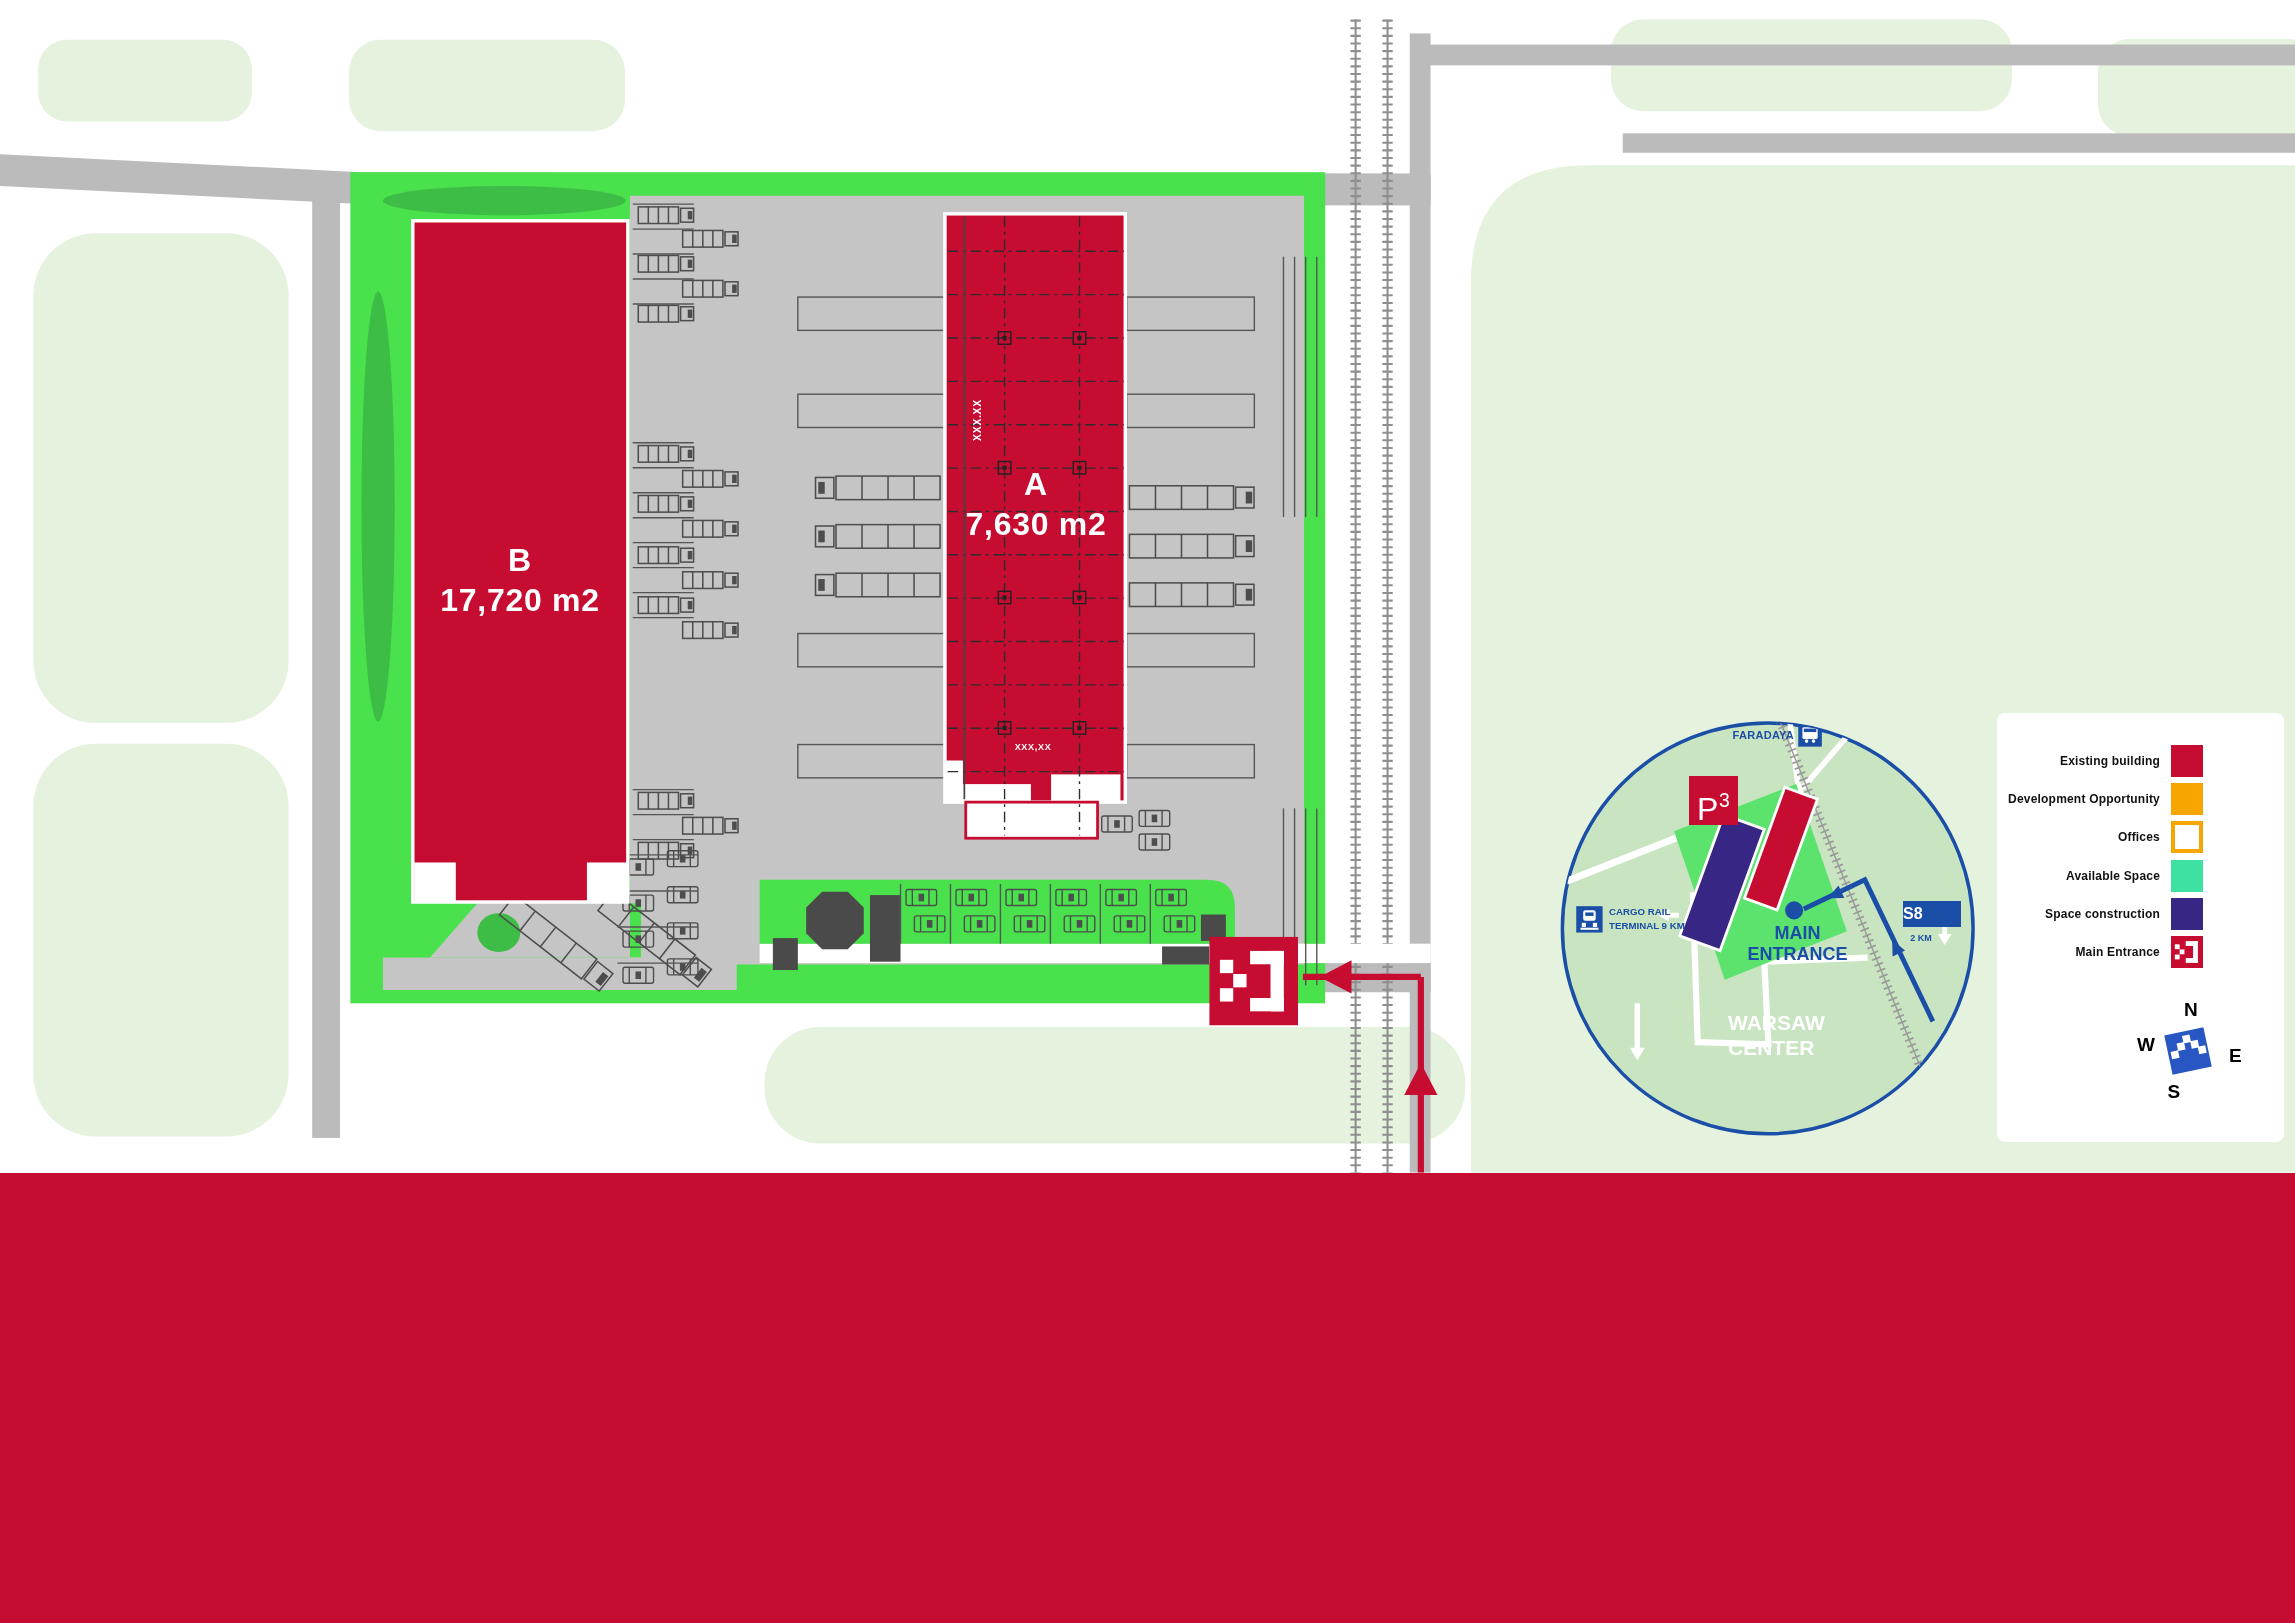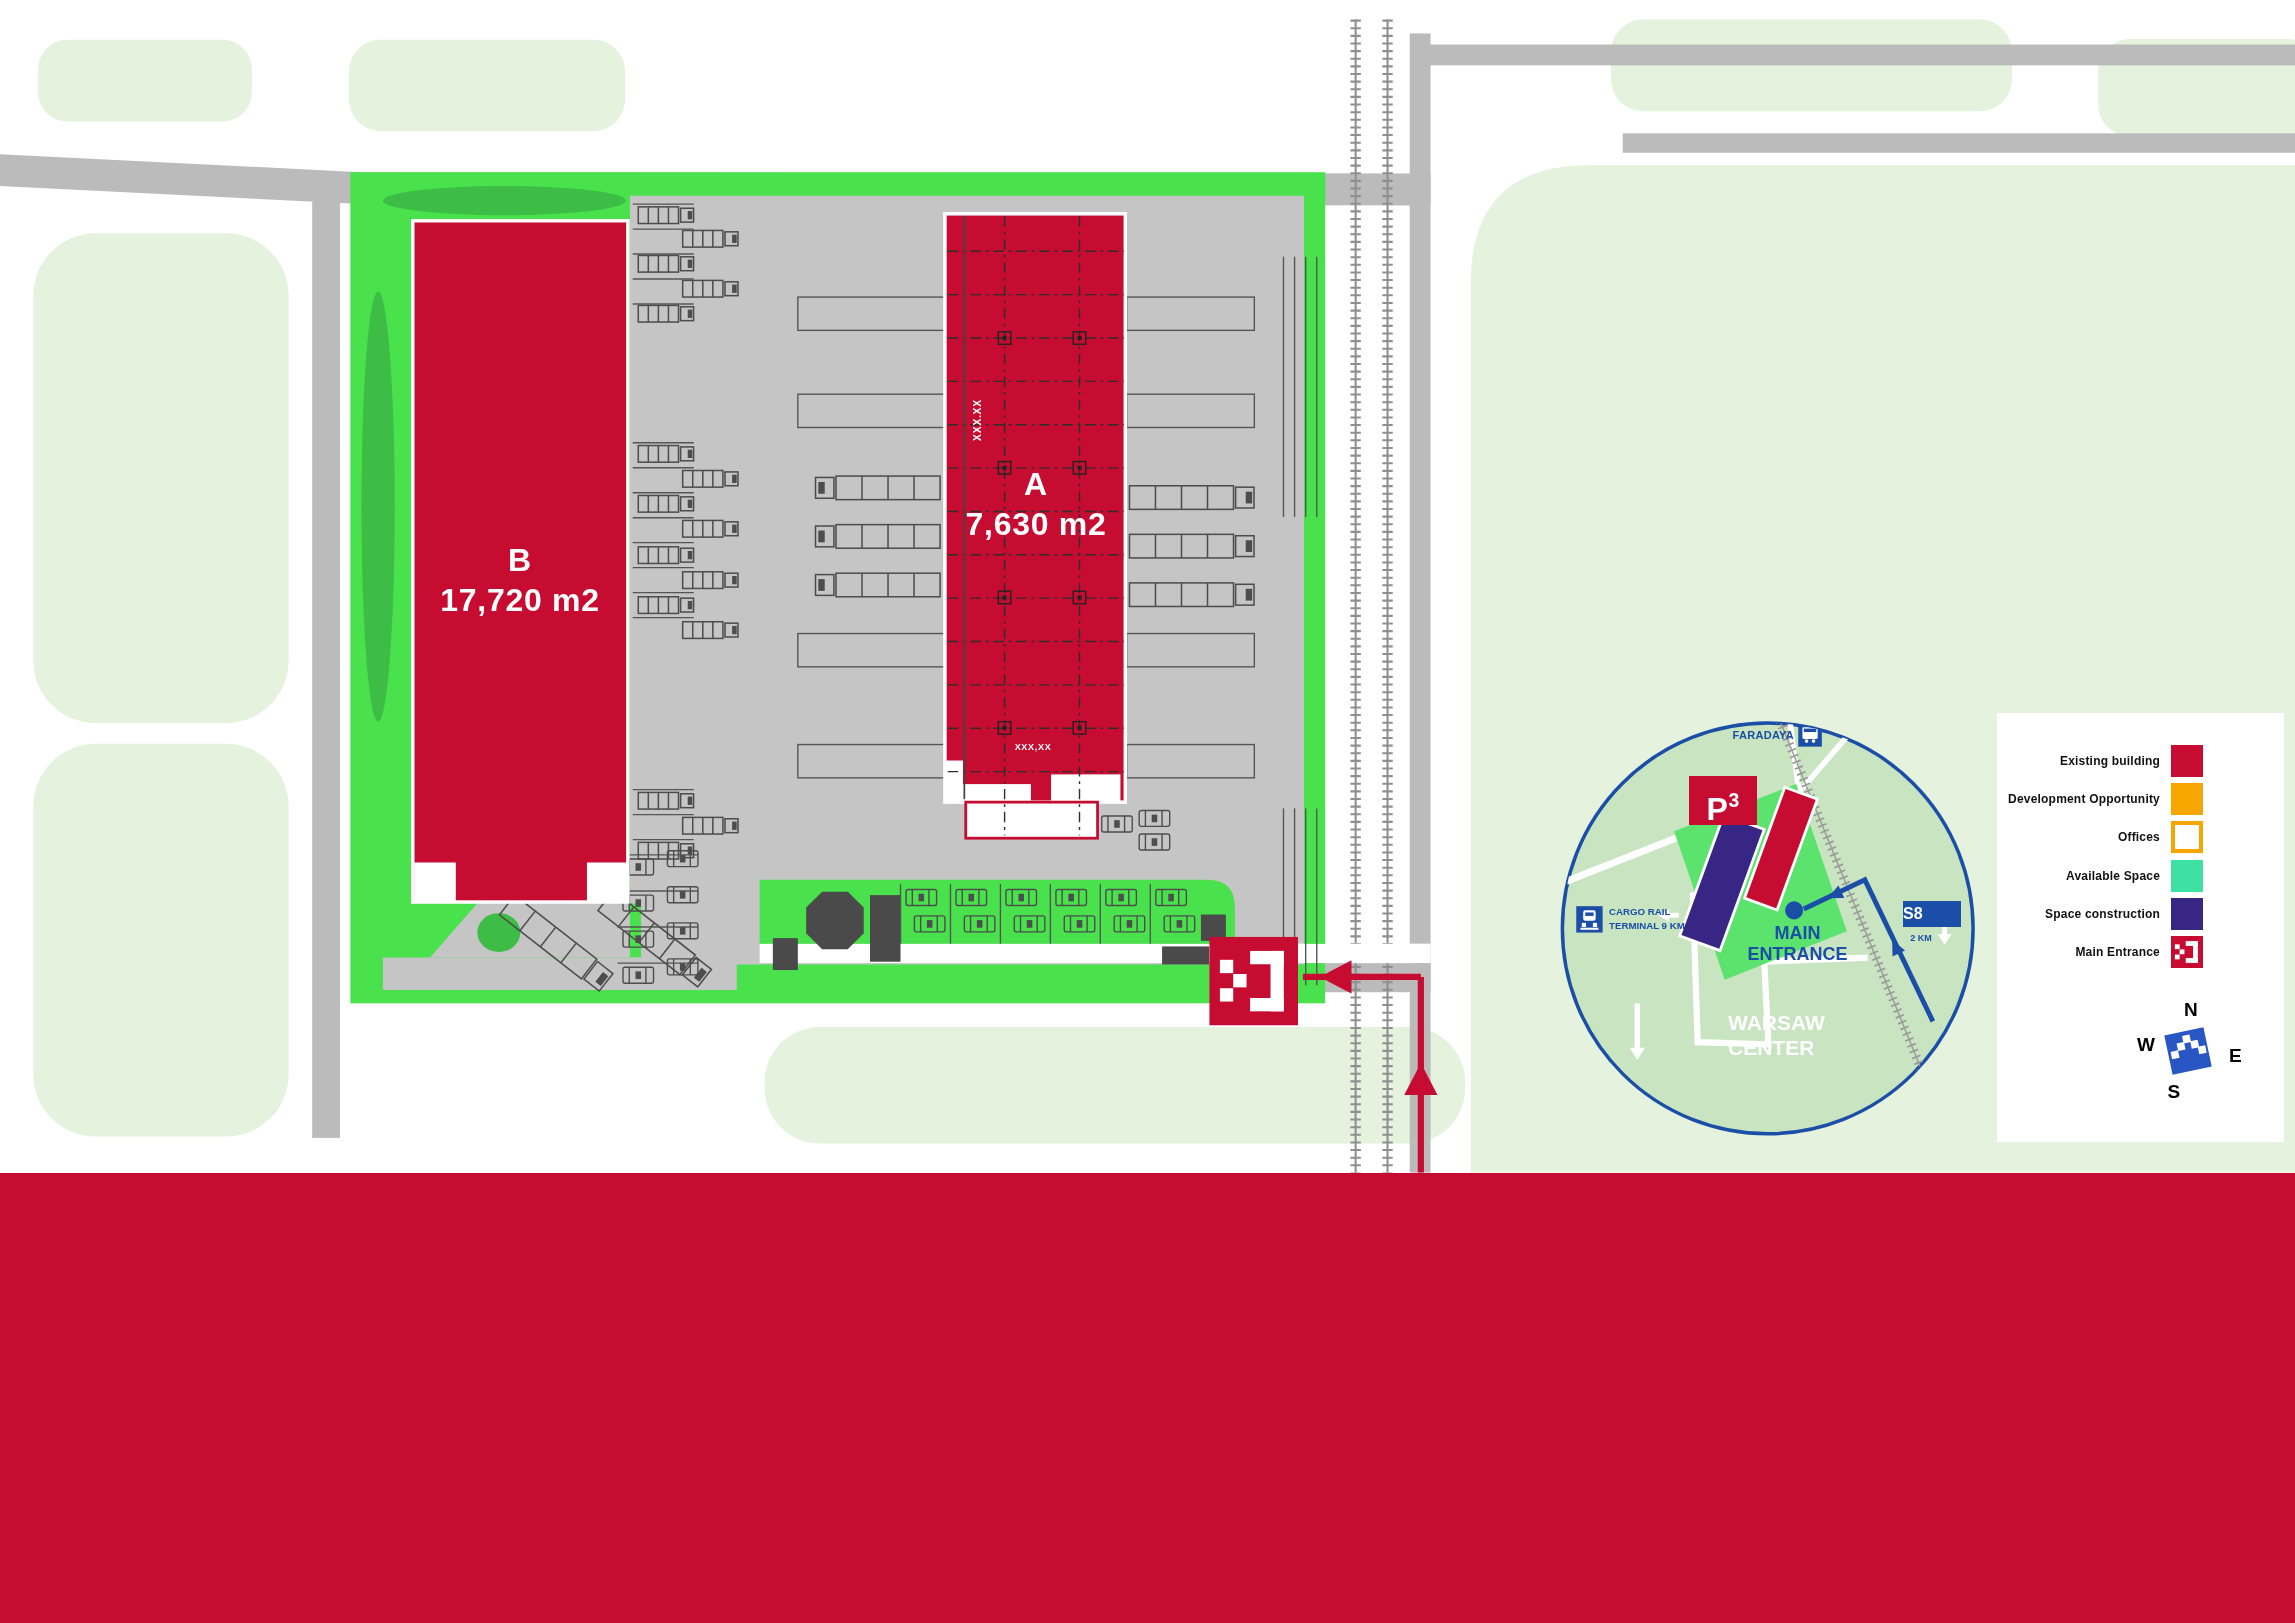--- a/index.html
+++ b/index.html
@@ -7,33 +7,33 @@
   .stage{position:relative;width:2295px;height:1623px;overflow:hidden;background:#ffffff;}
   .map-svg{position:absolute;left:0;top:0;}
   .red-band{position:absolute;left:0;top:1173px;width:2295px;height:450px;background:#C60C30;}
   .ovl{position:absolute;white-space:nowrap;}
   .bldg-label{transform:translate(-50%,0);text-align:center;color:#ffffff;font-weight:bold;
               font-size:32px;line-height:1.25;letter-spacing:0.7px;}
   .dim-note{color:#ffffff;font-weight:bold;font-size:10.4px;letter-spacing:0.7px;}
   .vert{transform:translate(-50%,-50%) rotate(-90deg);}
   .ctr{transform:translate(-50%,-50%);}
   .legend-panel{position:absolute;left:1997px;top:713px;width:287px;height:429px;background:#ffffff;
-                box-sizing:border-box;padding-top:32px;}
+                box-sizing:border-box;padding-top:32px;border-radius:8px;}
   .legend-row{display:flex;align-items:center;justify-content:flex-end;height:32px;margin-bottom:6.2px;
               padding-right:81px;}
   .legend-label{font-size:12px;font-weight:bold;color:#111;margin-right:11px;letter-spacing:0.2px;}
   .swatch{width:32px;height:32px;flex:0 0 32px;box-sizing:border-box;}
   .compass{position:absolute;left:140px;top:286px;width:118px;height:118px;}
   .compass b{position:absolute;font-size:19px;color:#000;font-weight:bold;}
   .compass-square{position:absolute;left:30.5px;top:32px;width:40px;height:40px;background:#2856C2;
                   transform:rotate(-12deg);}
   .mm-text{position:absolute;font-weight:bold;color:#1B4EA6;}
   .mm-white{color:#ffffff;}
-  .p3-logo{position:absolute;left:1689px;top:776px;width:68px;height:49px;background:#C60C30;
-           color:#fff;font-weight:bold;text-align:center;line-height:49px;font-size:32px;}
+  .p3-logo{position:absolute;left:1689px;top:776px;width:49px;height:49px;background:#C60C30;
+           color:#fff;font-weight:normal;text-align:center;line-height:49px;font-size:32px;}
   .p3-logo sup{font-size:19.4px;vertical-align:12.5px;margin-left:0.7px;}
   .s8-badge{position:absolute;left:1903px;top:901px;width:58px;height:26px;background:#1B4EA6;
             color:#fff;font-weight:bold;font-size:16px;text-align:left;line-height:26px;}
 </style>
 </head>
 <body>
 
 <div class="stage">
 
 <svg class="map-svg" width="2295" height="1623" viewBox="0 0 3308 2339">

